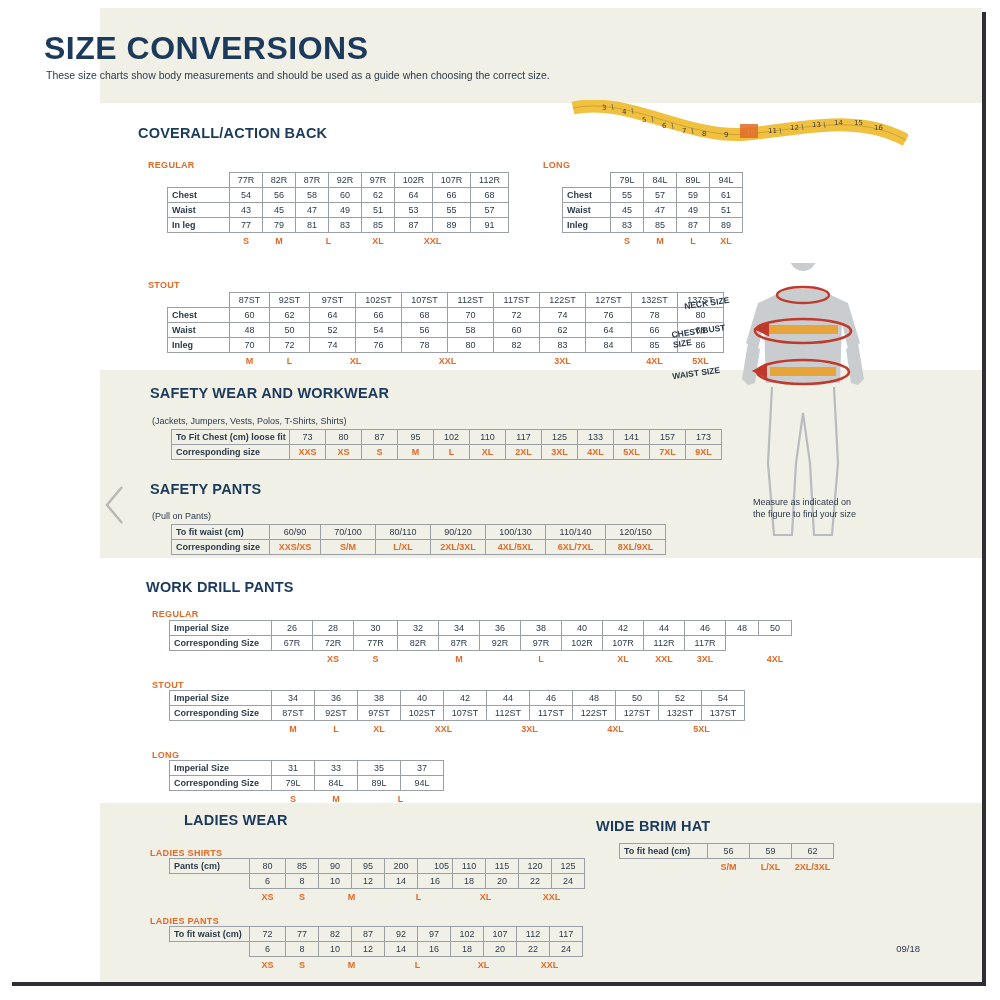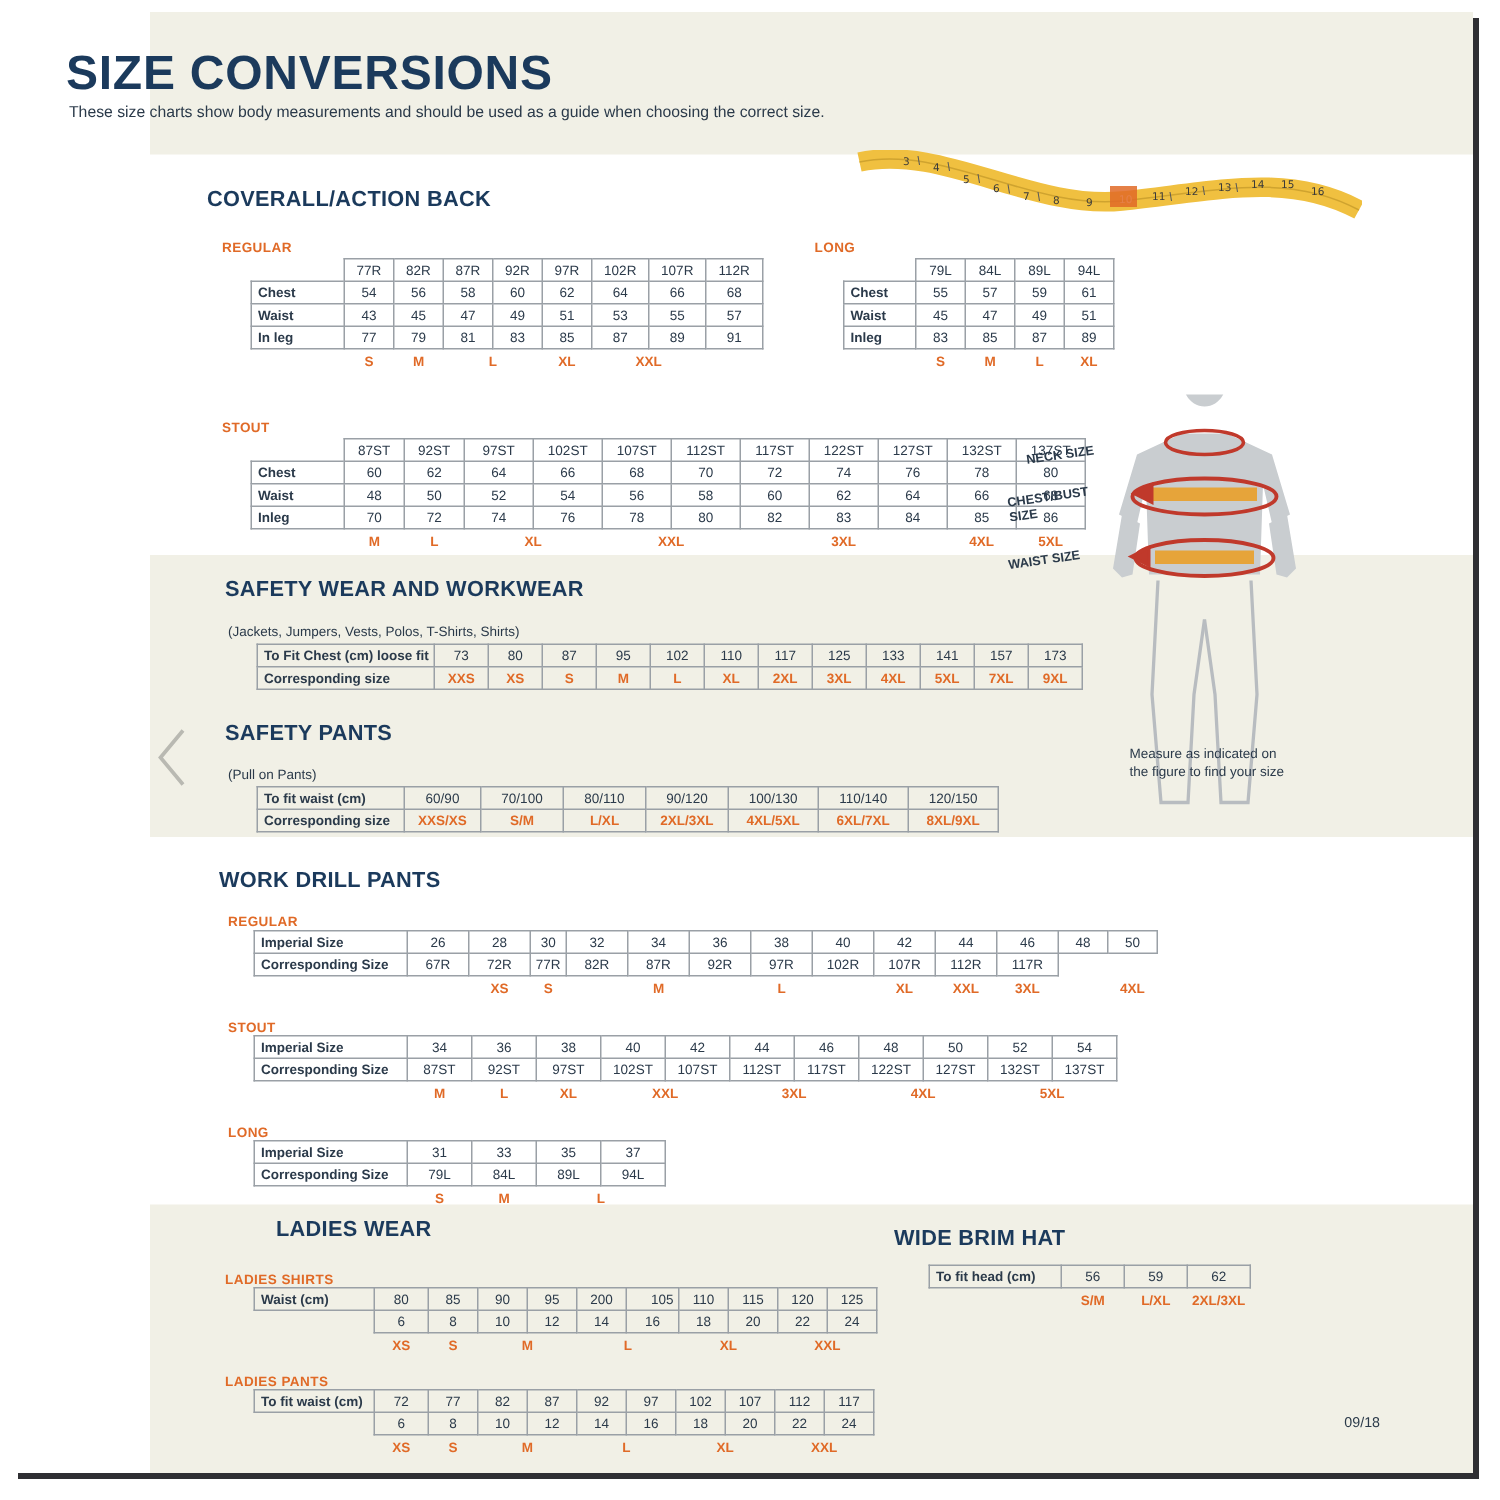--- a/index.html
+++ b/index.html
@@ -416,21 +416,21 @@
 
     <div class="section-title" style="left:138px;top:571px;">WORK DRILL PANTS</div>
     <div class="sub-label" style="left:144px;top:601px;">REGULAR</div>
 
     <table class="grid" style="left:140px;top:612px;">
       <tbody>
           <tr>
         <td class="rowlab" style="width:102px;">Imperial Size</td>
         <td style="width:41px;">26</td>
         <td style="width:41px;">28</td>
-        <td style="width:24px;">30</td>
+        <td style="width:44px;">30</td>
         <td style="width:41px;">32</td>
         <td style="width:41px;">34</td>
         <td style="width:41px;">36</td>
         <td style="width:41px;">38</td>
         <td style="width:41px;">40</td>
         <td style="width:41px;">42</td>
         <td style="width:41px;">44</td>
         <td style="width:41px;">46</td>
         <td style="width:33px;">48</td>
         <td style="width:33px;">50</td>
@@ -539,21 +539,21 @@
       </tr>
     </tbody>
       </table>
 
     <div class="section-title" style="left:138px;top:804px;margin-left:38px;">LADIES WEAR</div>
     <div class="sub-label" style="left:142px;top:840px;">LADIES SHIRTS</div>
 
     <table class="grid" style="left:140px;top:850px;">
       <tbody>
           <tr>
-        <td class="rowlab" style="width:80px;">Waist (cm)</td>
+        <td class="rowlab" style="width:80px;">Pants (cm)</td>
         <td style="width:36px;">80</td>
         <td style="width:33px;">85</td>
         <td style="width:33px;">90</td>
         <td style="width:33px;">95</td>
         <td style="width:33px;">200</td>
         <td style="width:33px;padding-left:16px;">105</td>
         <td style="width:33px;">110</td>
         <td style="width:33px;">115</td>
         <td style="width:33px;">120</td>
         <td style="width:33px;">125</td>

